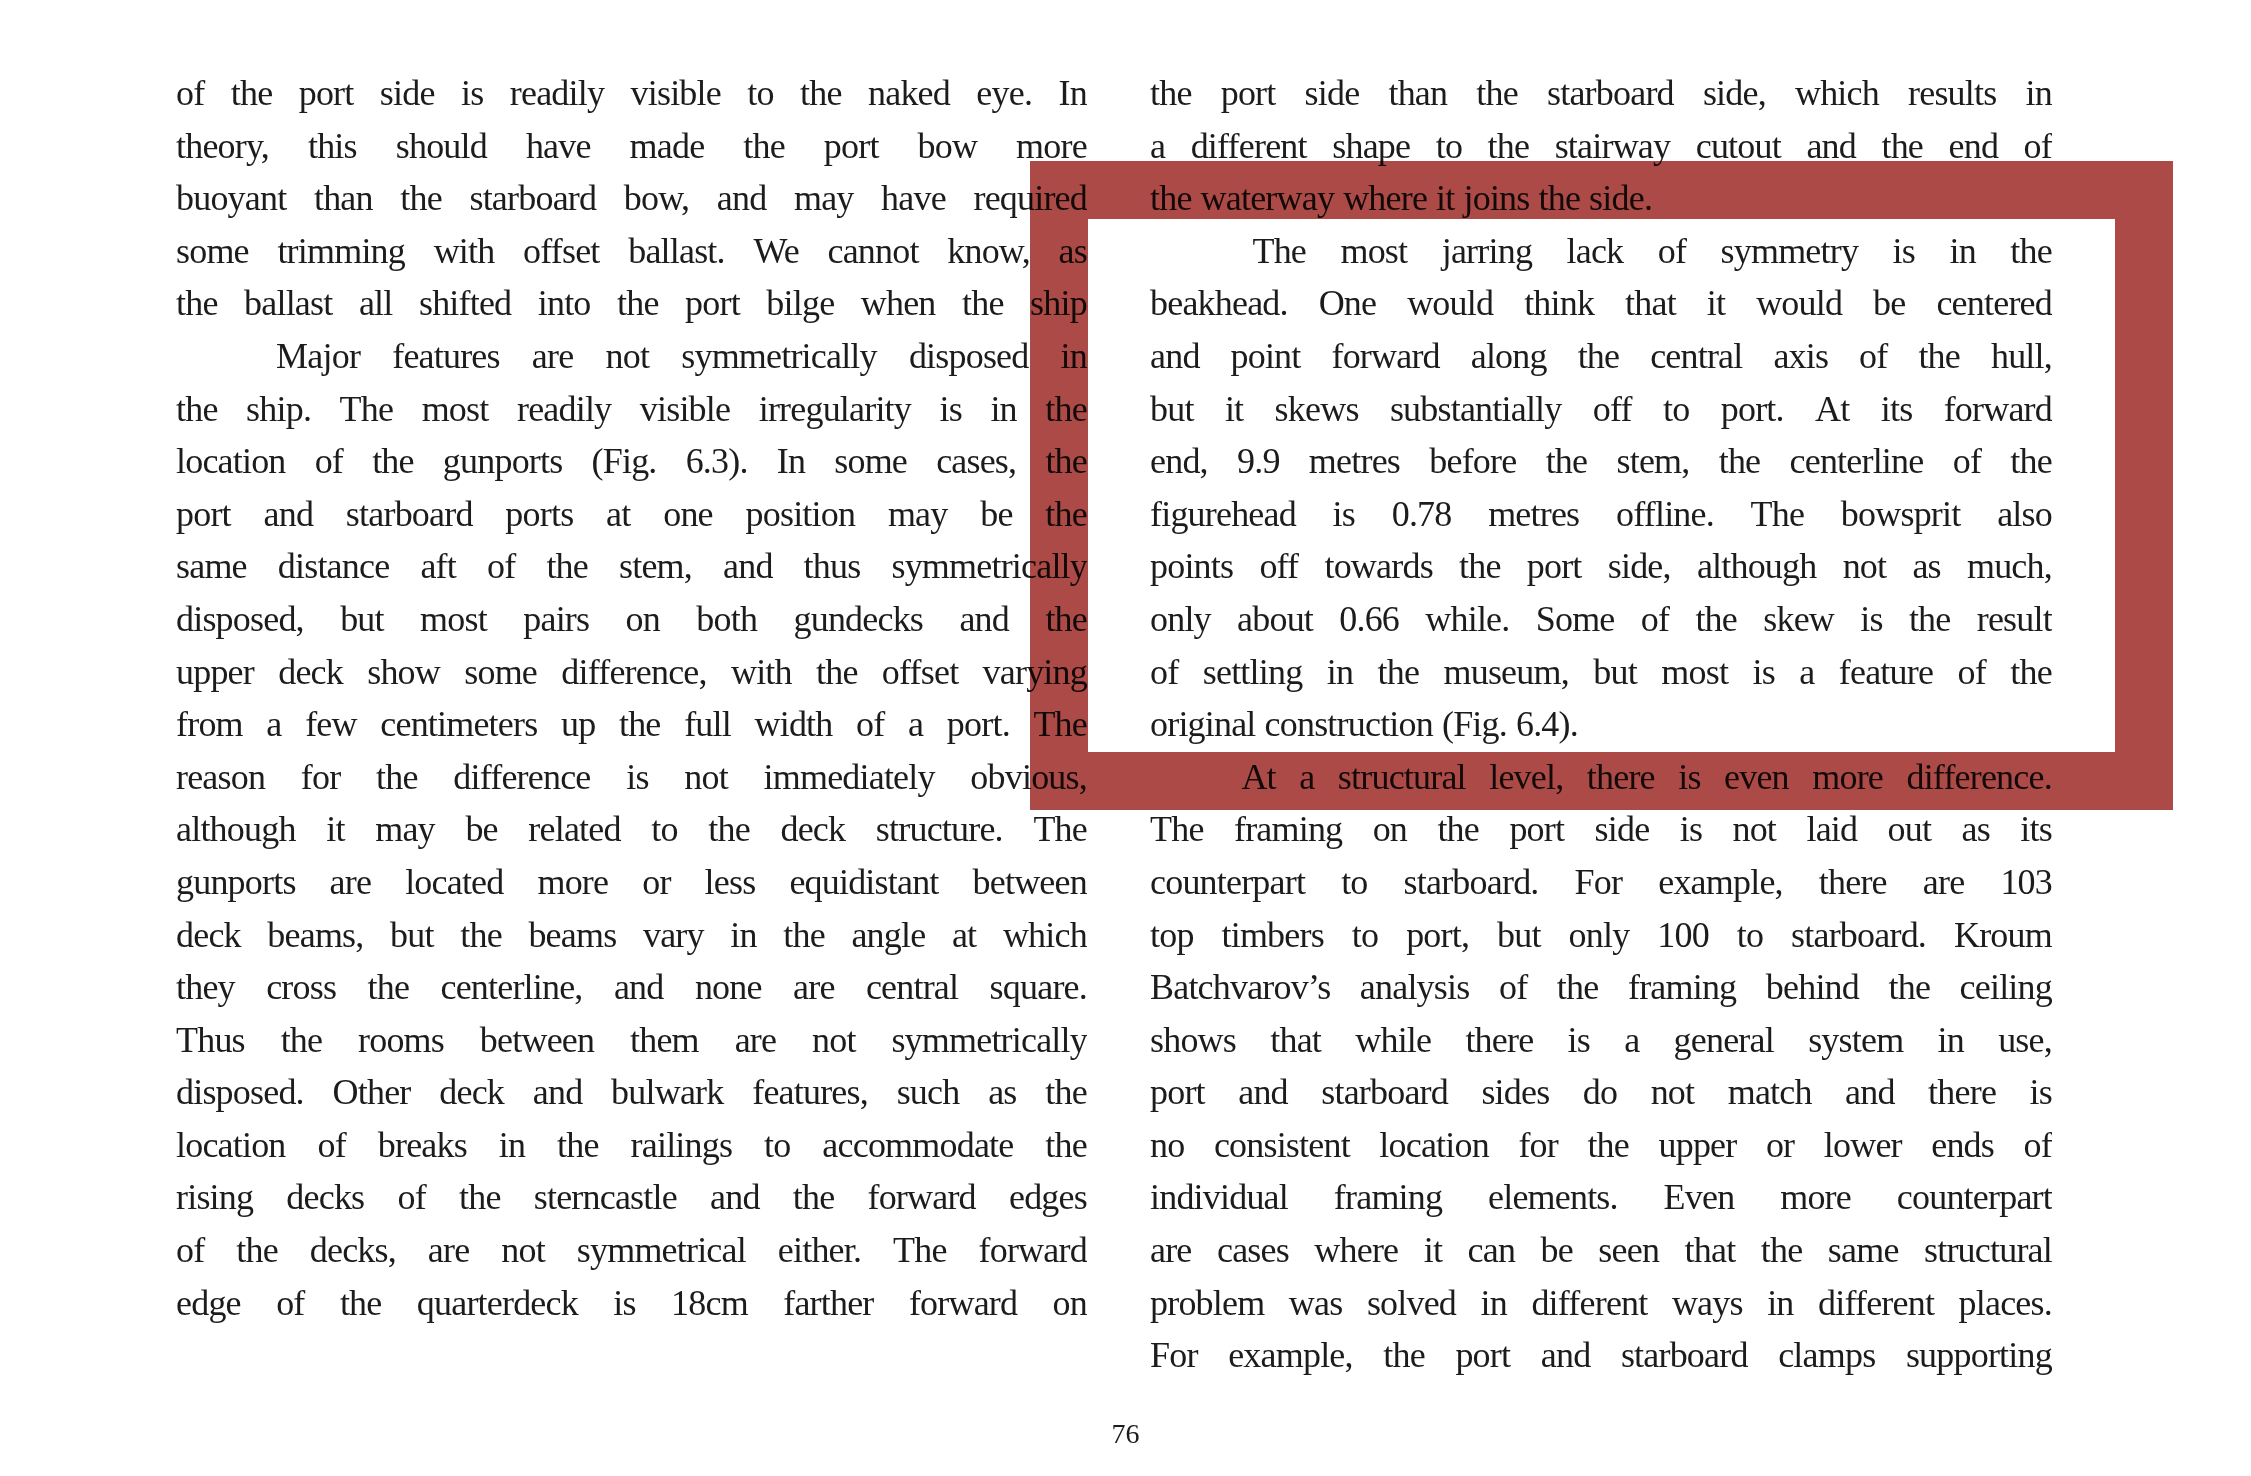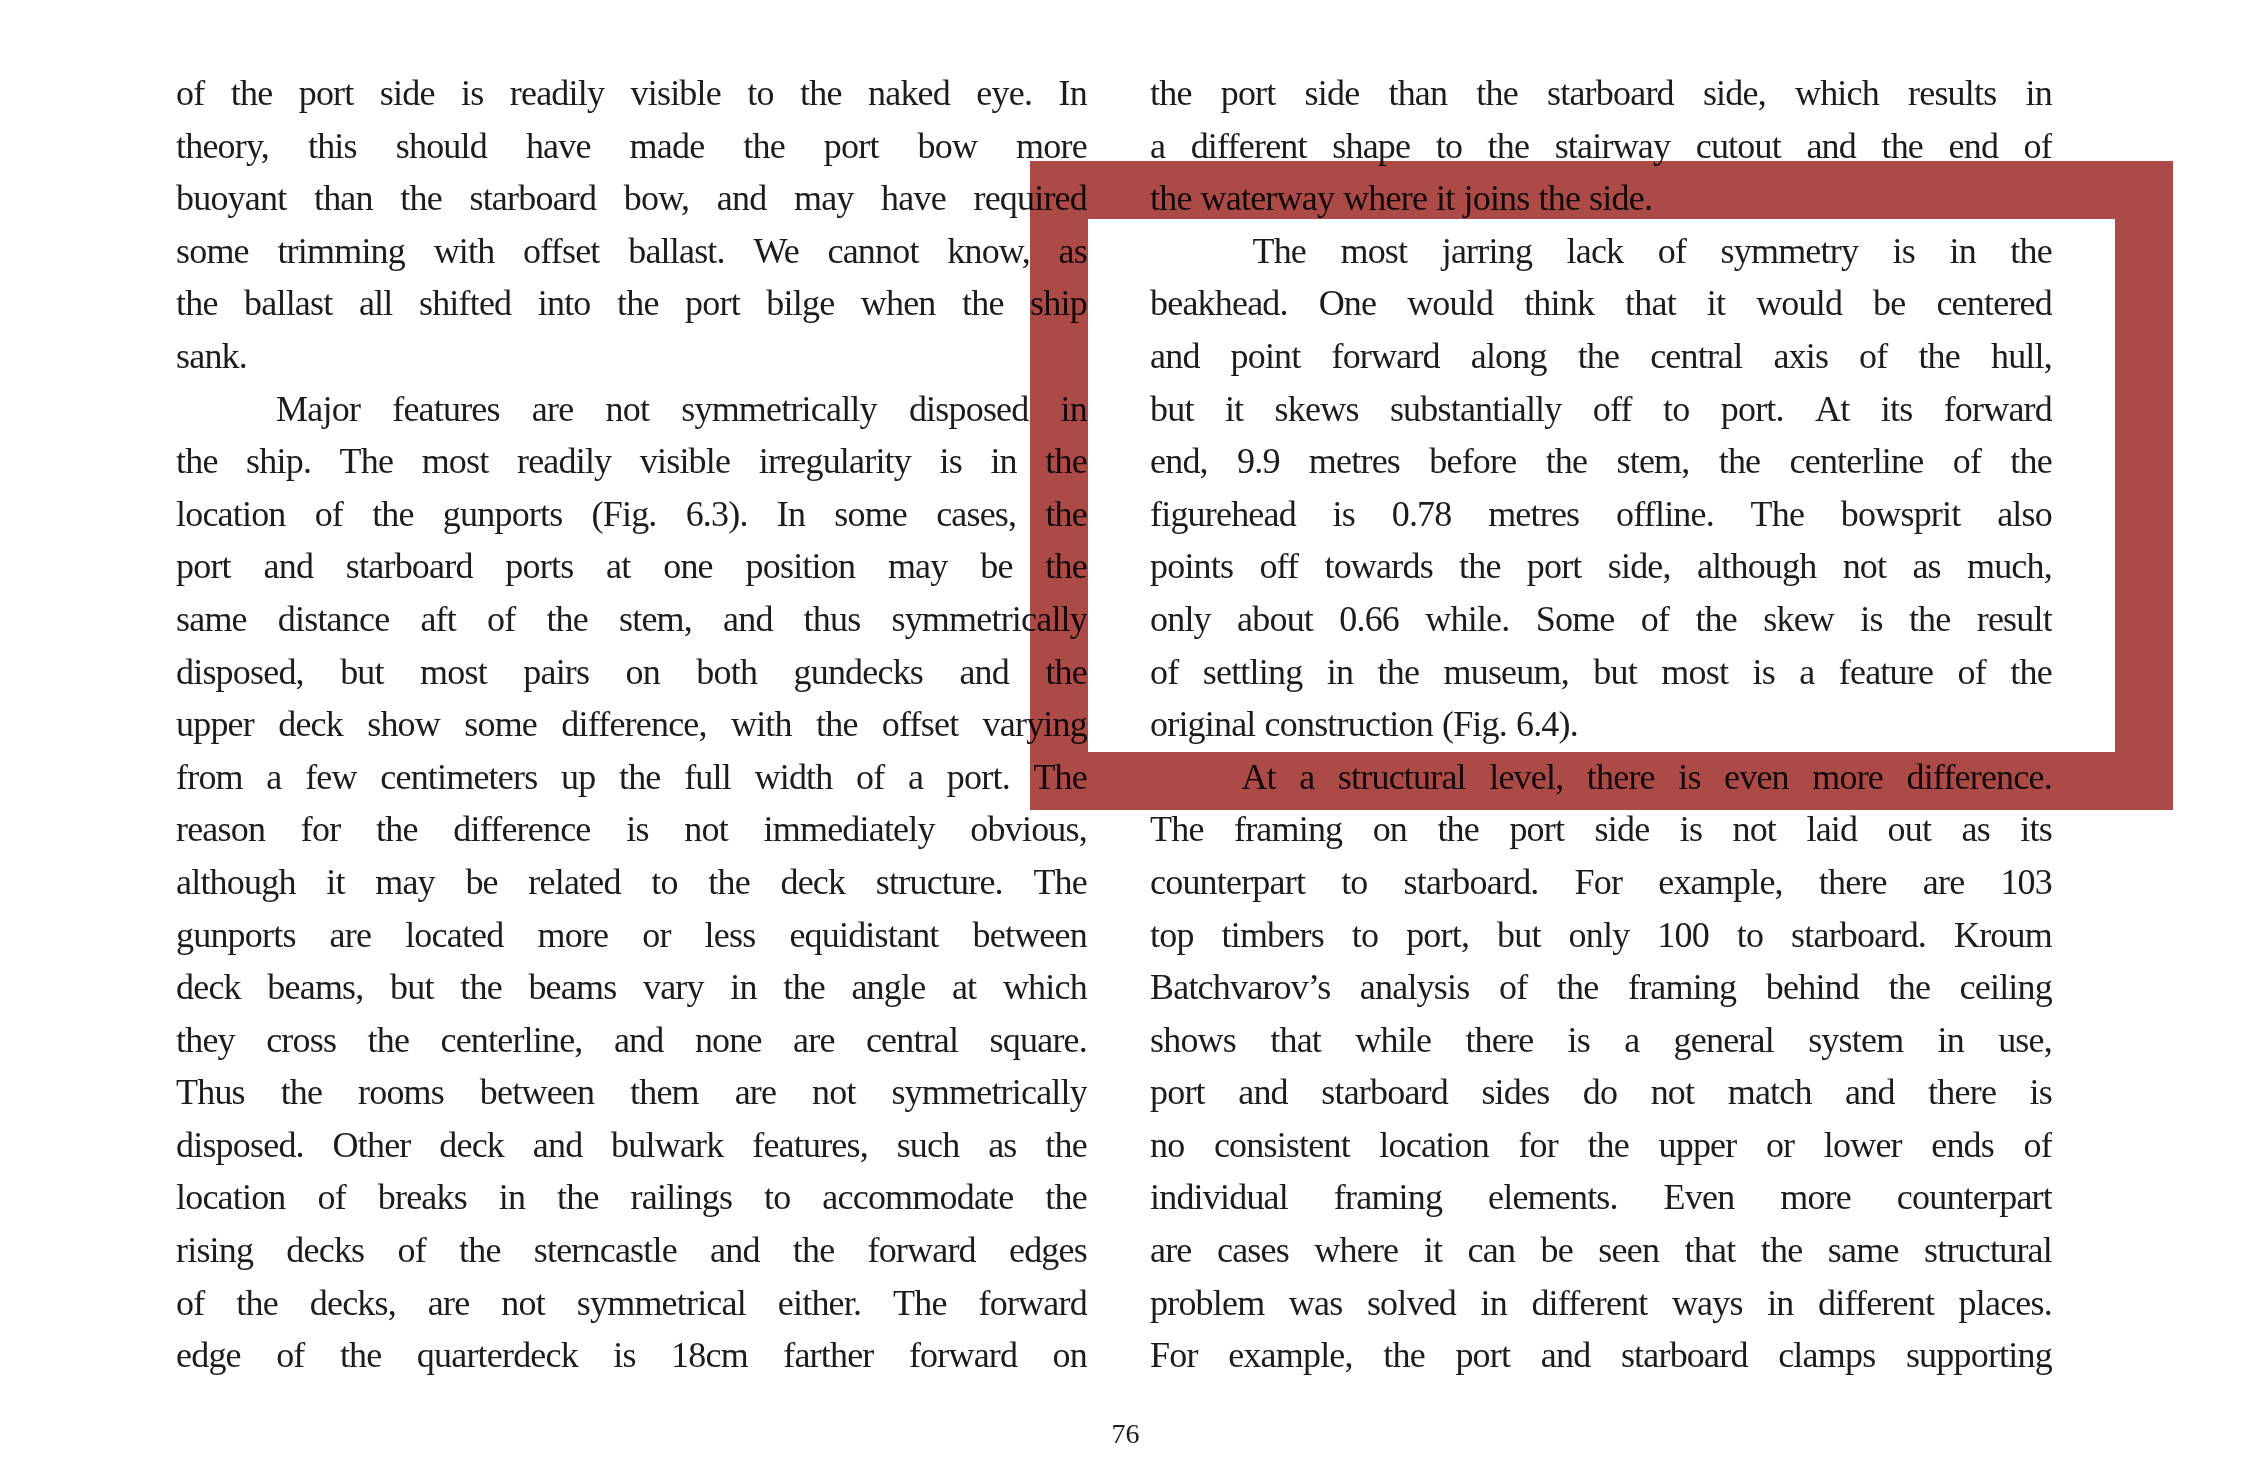--- a/index.html
+++ b/index.html
@@ -101,23 +101,20 @@
       <span>all</span>
       <span>shifted</span>
       <span>into</span>
       <span>the</span>
       <span>port</span>
       <span>bilge</span>
       <span>when</span>
       <span>the</span>
       <span>ship</span>
     </div>
-    <div class="line parend">
-      <span>sank.</span>
-    </div>
     <div class="line">
       <span class="indent-spacer"></span>
       <span>Major</span>
       <span>features</span>
       <span>are</span>
       <span>not</span>
       <span>symmetrically</span>
       <span>disposed</span>
       <span>in</span>
     </div>

